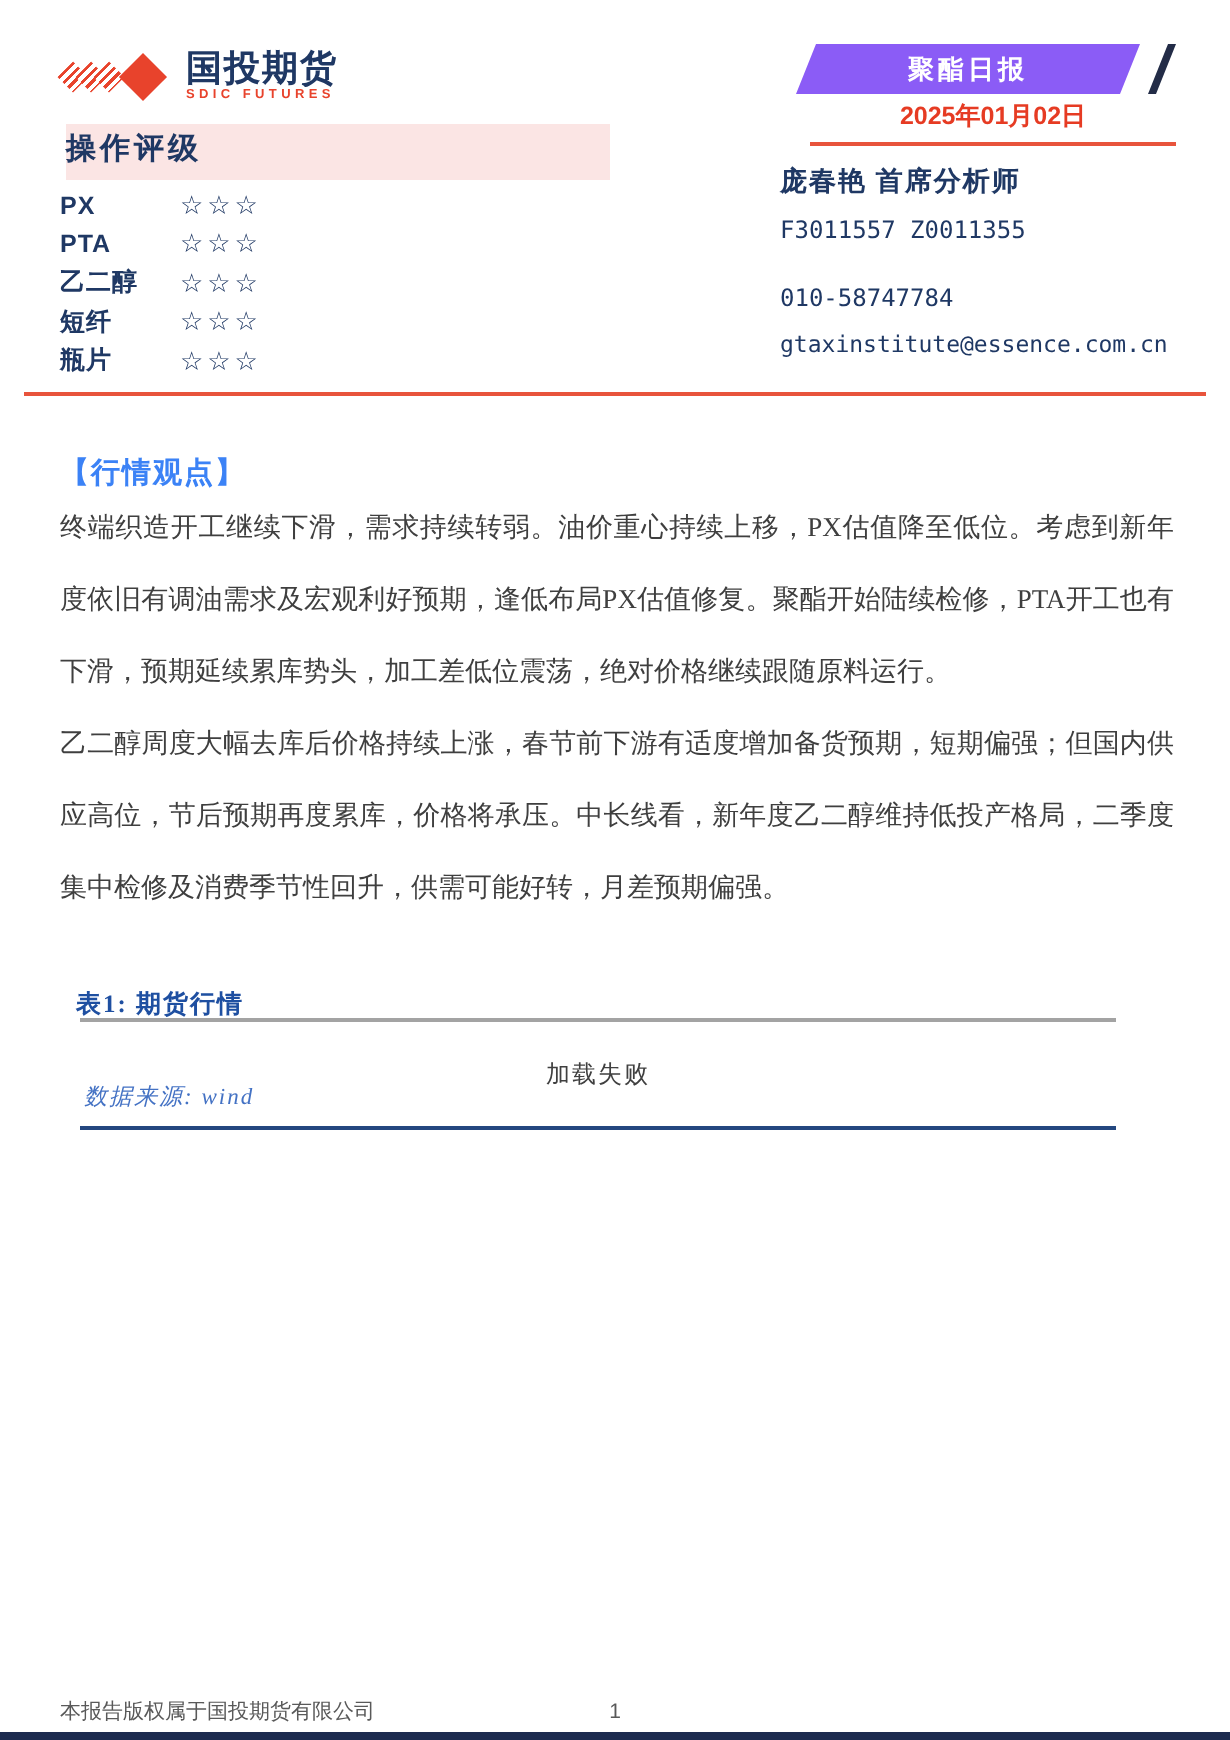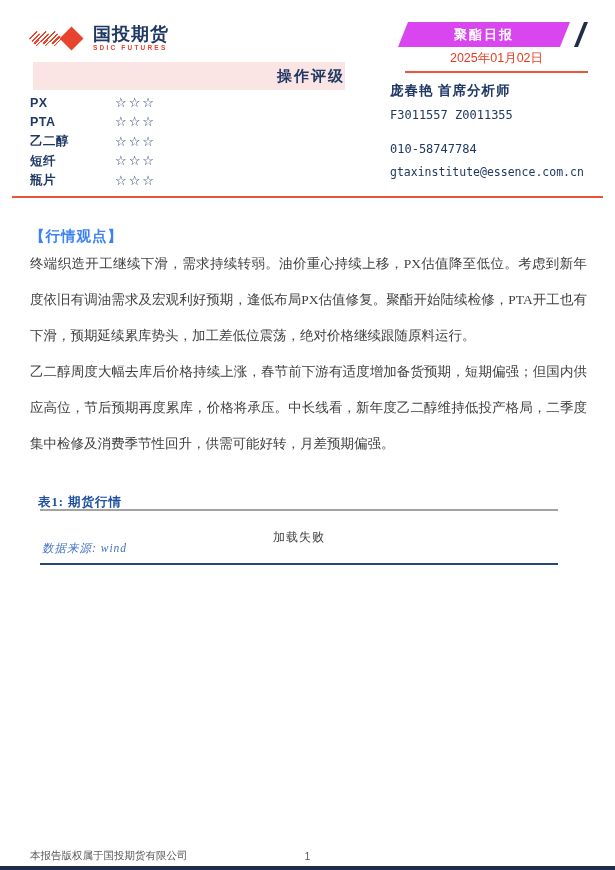--- a/index.html
+++ b/index.html
@@ -21,44 +21,44 @@
     background:repeating-linear-gradient(90deg,#e8432c 0 1.6px,#ffffff 1.6px 3.4px);
   }
   .d1 { left:1px; } .d2 { left:10px; } .d3 { left:19px; }
   .d-solid { width:17px; height:17px; top:8px; left:33px; background:#e8432c; }
   .logo-text-cn { font-family:"Liberation Sans", sans-serif; font-weight:bold; font-size:18px; color:#1f3864; letter-spacing:1px; line-height:19px; }
   .logo-text-en { font-family:"Liberation Sans", sans-serif; font-weight:bold; font-size:6.5px; color:#e8432c; letter-spacing:2.2px; line-height:8px; }
   
   .banner { position:absolute; left:398px; top:22px; width:192px; height:25px; }
   .banner-main {
     position:absolute; left:0; top:0; width:172px; height:25px;
-    background:#d946ef;
+    background:#8b5cf6;
     clip-path:polygon(10px 0, 100% 0, calc(100% - 10px) 100%, 0 100%);
     color:#ffffff; text-align:center; line-height:25px;
     font-weight:bold; font-size:13px; letter-spacing:2px;
   }
   .banner-accent {
     position:absolute; left:176px; top:0; width:14px; height:25px;
     background:#232c47;
     clip-path:polygon(10px 0, 100% 0, calc(100% - 10px) 100%, 0 100%);
   }
   .report-date {
     position:absolute; left:405px; top:50px; width:183px;
-    text-align:center; color:#e63b23; font-weight:normal; font-size:12.5px;
+    text-align:center; color:#e63b23; font-weight:bold; font-size:12.5px;
     font-family:"Liberation Sans", sans-serif;
     padding-bottom:4px; border-bottom:2px solid #e8543c;
   }
   
   .rating-title {
-    position:absolute; left:33px; top:62px; width:312px; height:28px;
+    position:absolute; left:33px; top:62px; width:272px; height:28px;
     background:#fbe5e4; color:#1f3864; font-weight:bold; font-size:15px;
-    text-align:right; line-height:28px; letter-spacing:2px;
+    text-align:left; line-height:28px; letter-spacing:2px;font-family:Liberation Mono, monospace;
   }
   .rating-list { position:absolute; left:30px; top:93px; width:280px; }
-  .rating-row { display:flex; align-items:center; height:19.5px;gap:25px; }
+  .rating-row { display:flex; align-items:center; height:19.5px; }
   .rating-name {
     flex:0 0 60px; color:#1f3864; font-weight:bold; font-size:12.5px;
     font-family:"Liberation Sans", sans-serif; letter-spacing:0.5px;
   }
   .rating-stars { color:#1f3864; font-size:13px; letter-spacing:2px; }
   
   .analyst { position:absolute; left:390px; top:82px; color:#1f3864; }
   .analyst-name { font-weight:bold; font-size:13.5px; margin-bottom:8px; letter-spacing:1px; }
   .analyst-license { font-family:"DejaVu Sans Mono", monospace; font-size:12px; margin-bottom:20px; }
   .analyst-phone { font-family:"DejaVu Sans Mono", monospace; font-size:12px; margin-bottom:9px; }

